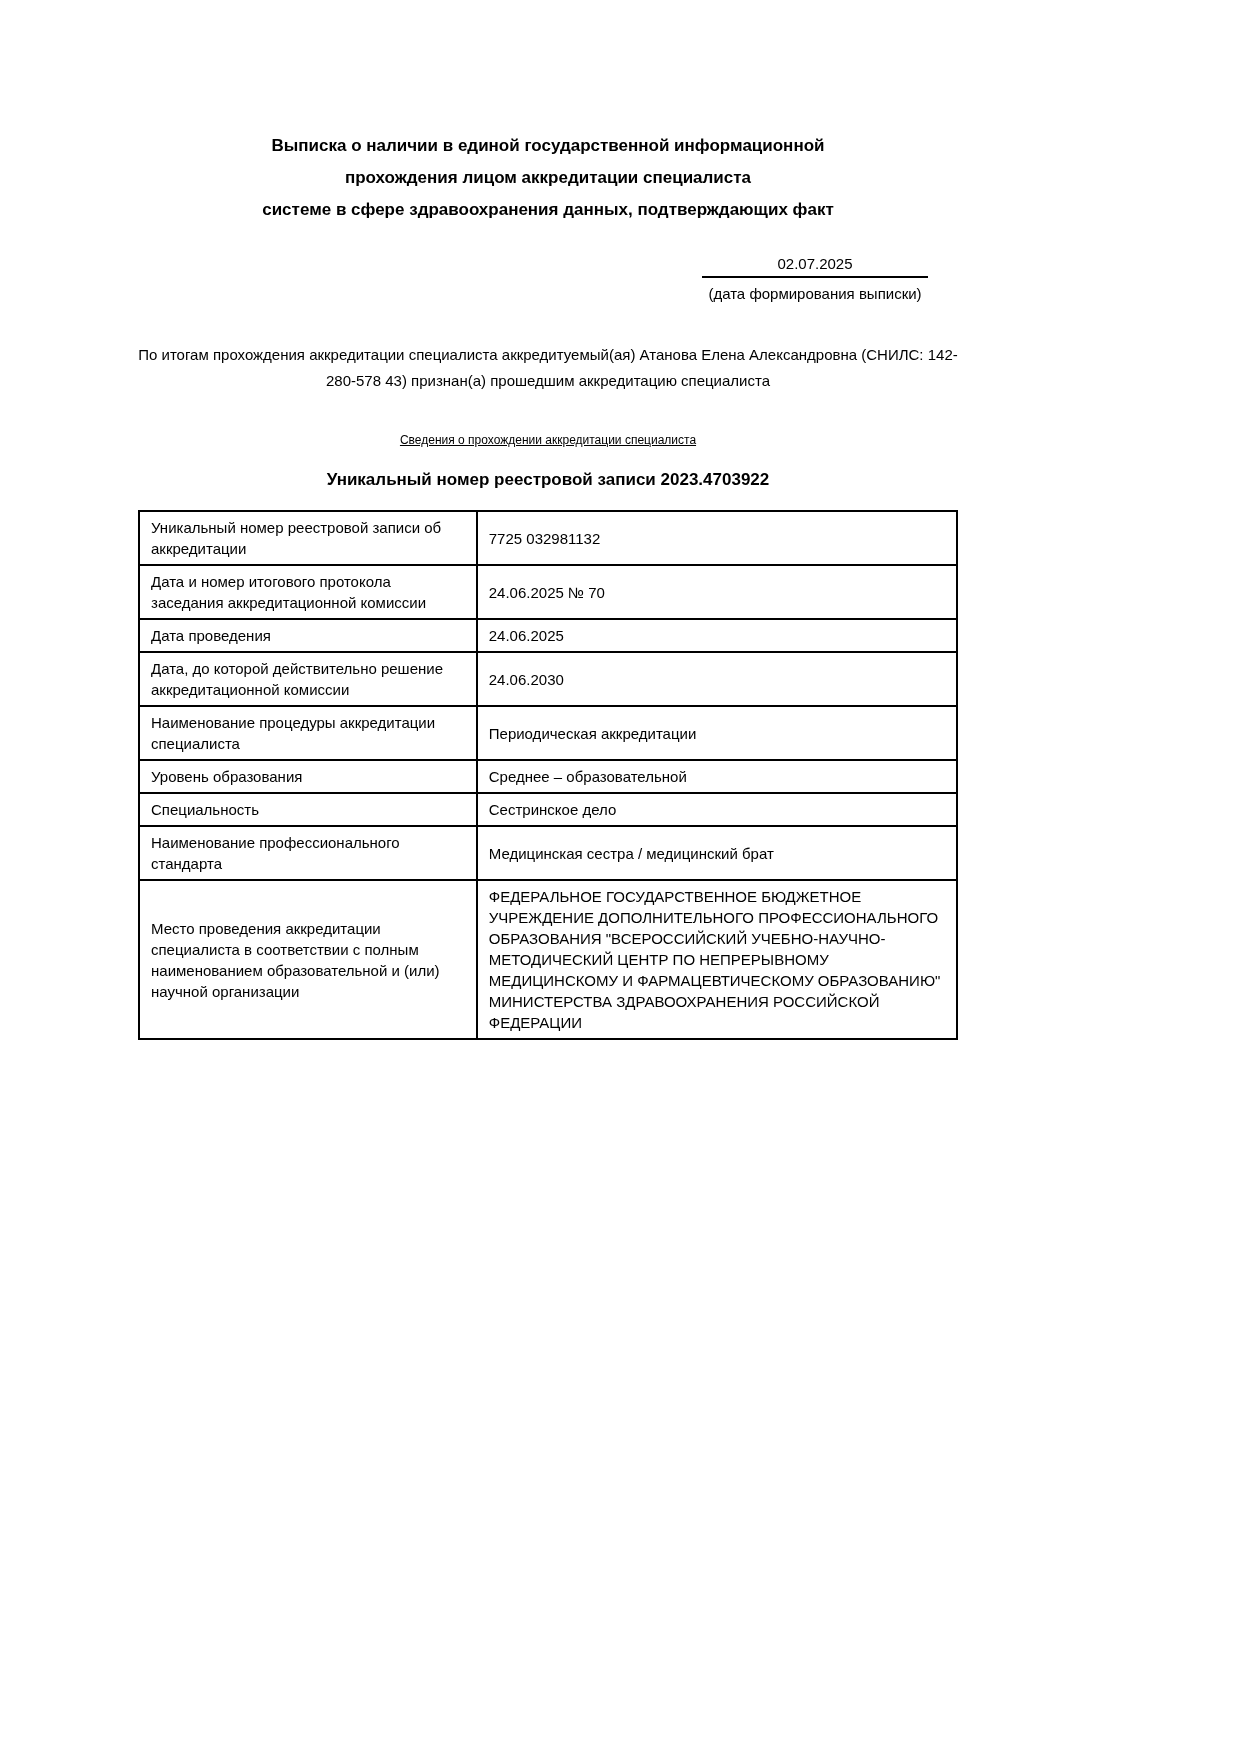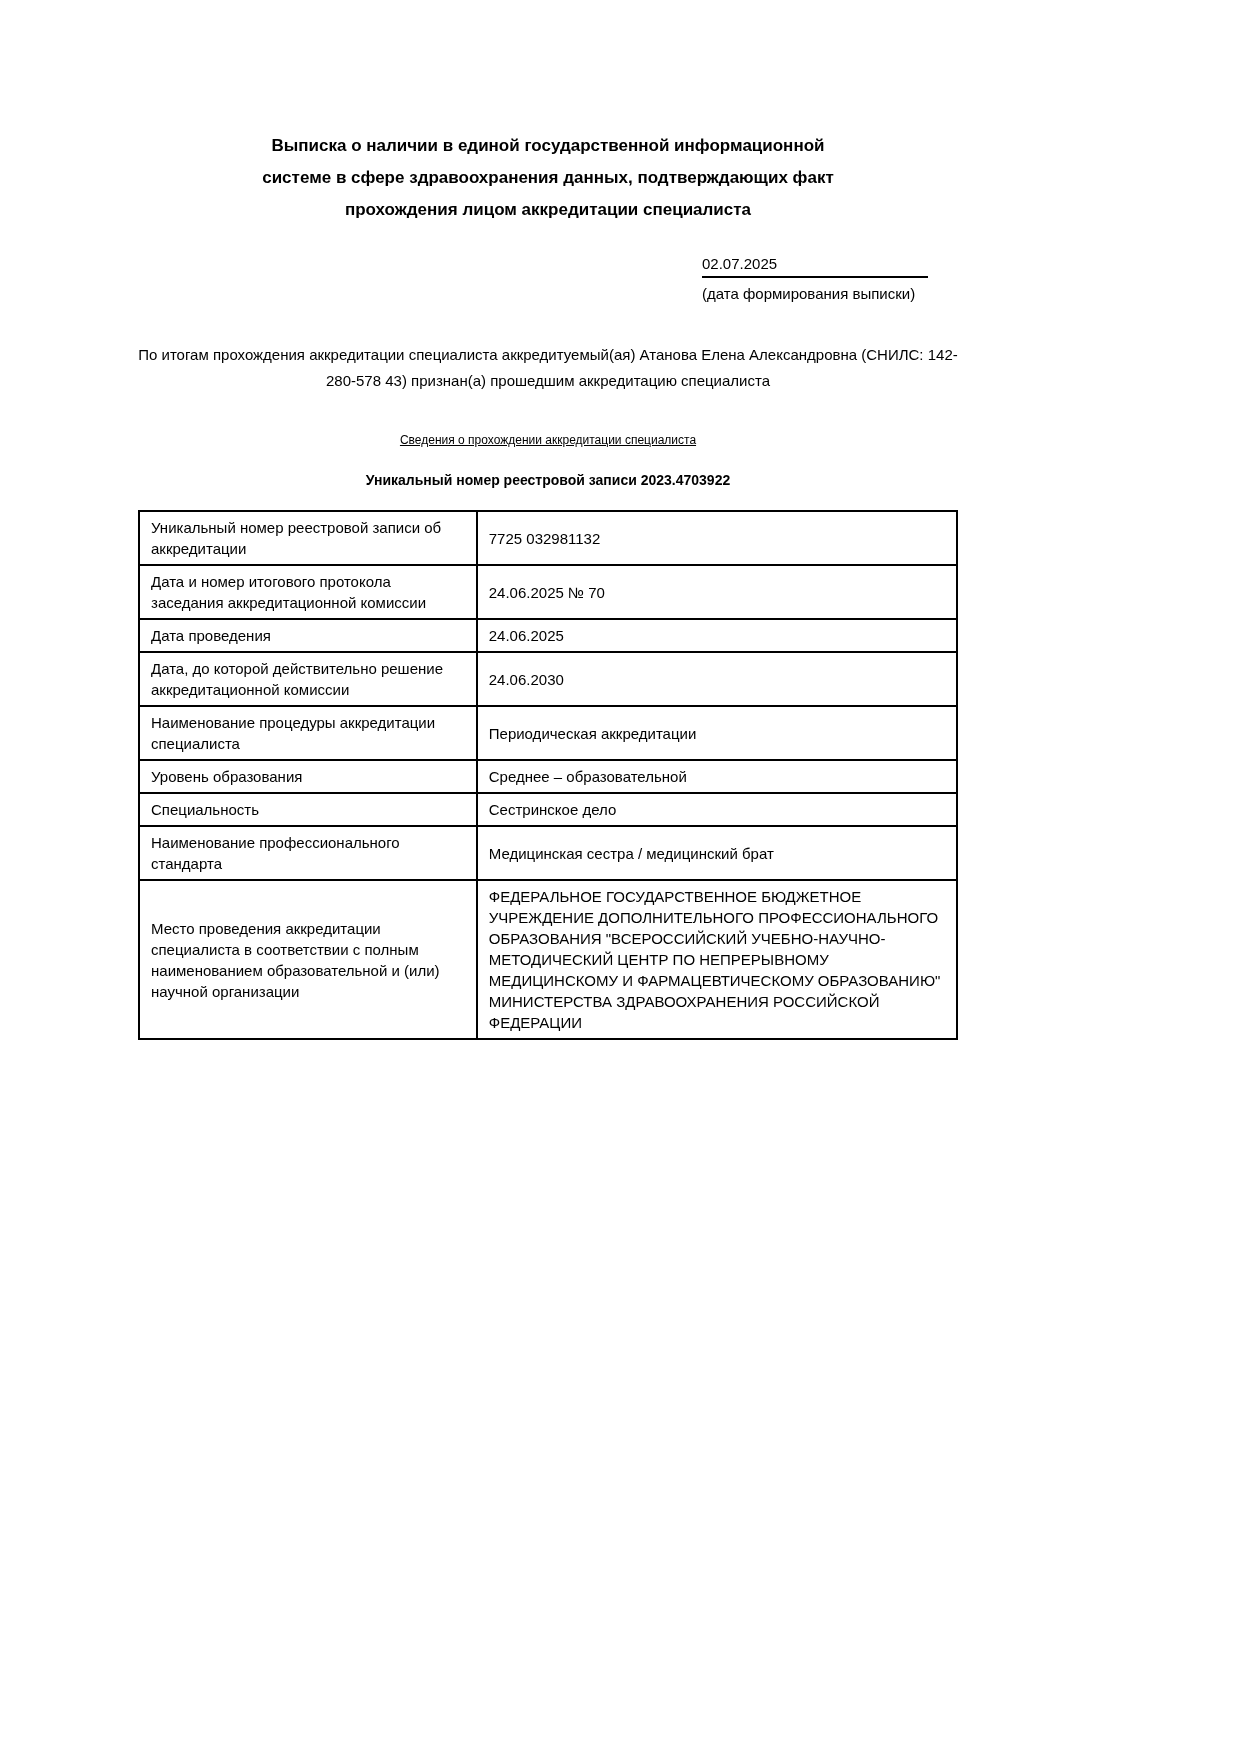--- a/index.html
+++ b/index.html
@@ -29,21 +29,21 @@
     font-weight: bold;
     line-height: 32px;
     text-align: center;
   }
   .date-block {
     margin-top: 28px;
     margin-left: auto;
     margin-right: 30px;
     width: 226px;
     font-size: 15px;
-    text-align: left;
+    text-align: center;
   }
   .date-value {
     display: block;
     padding-bottom: 2px;
     border-bottom: 2px solid #000000;
     line-height: 20px;
   }
   .date-caption {
     display: block;
     line-height: 21px;
@@ -57,21 +57,21 @@
   }
   .section-heading {
     margin-top: 36px;
     font-size: 12px;
     line-height: 20px;
     text-align: center;
     text-decoration: underline;
   }
   .registry-heading {
     margin-top: 18px;
-    font-size: 14px;
+    font-size: 17px;
     font-weight: bold;
     line-height: 24px;
     text-align: center;
   }
   table.acc-table {
     margin-top: 18px;
     width: 820px;
     border-collapse: collapse;
     table-layout: fixed;
   }
@@ -87,22 +87,22 @@
   td.cell-value { width: 445px; }
 </style>
 </head>
 <body>
 
 <div class="page">
   <div class="content">
 
     <div class="doc-title">
       <div>Выписка о наличии в единой государственной информационной</div>
+      <div>прохождения лицом аккредитации специалиста</div>
       <div>системе в сфере здравоохранения данных, подтверждающих факт</div>
-      <div>прохождения лицом аккредитации специалиста</div>
     </div>
 
     <div class="date-block">
       <span class="date-value">02.07.2025</span>
       <span class="date-caption">(дата формирования выписки)</span>
     </div>
 
     <div class="intro">По итогам прохождения аккредитации специалиста аккредитуемый(ая) Атанова Елена Александровна (СНИЛС: 142-280-578 43) признан(а) прошедшим аккредитацию специалиста</div>
 
     <div class="section-heading">Сведения о прохождении аккредитации специалиста</div>

